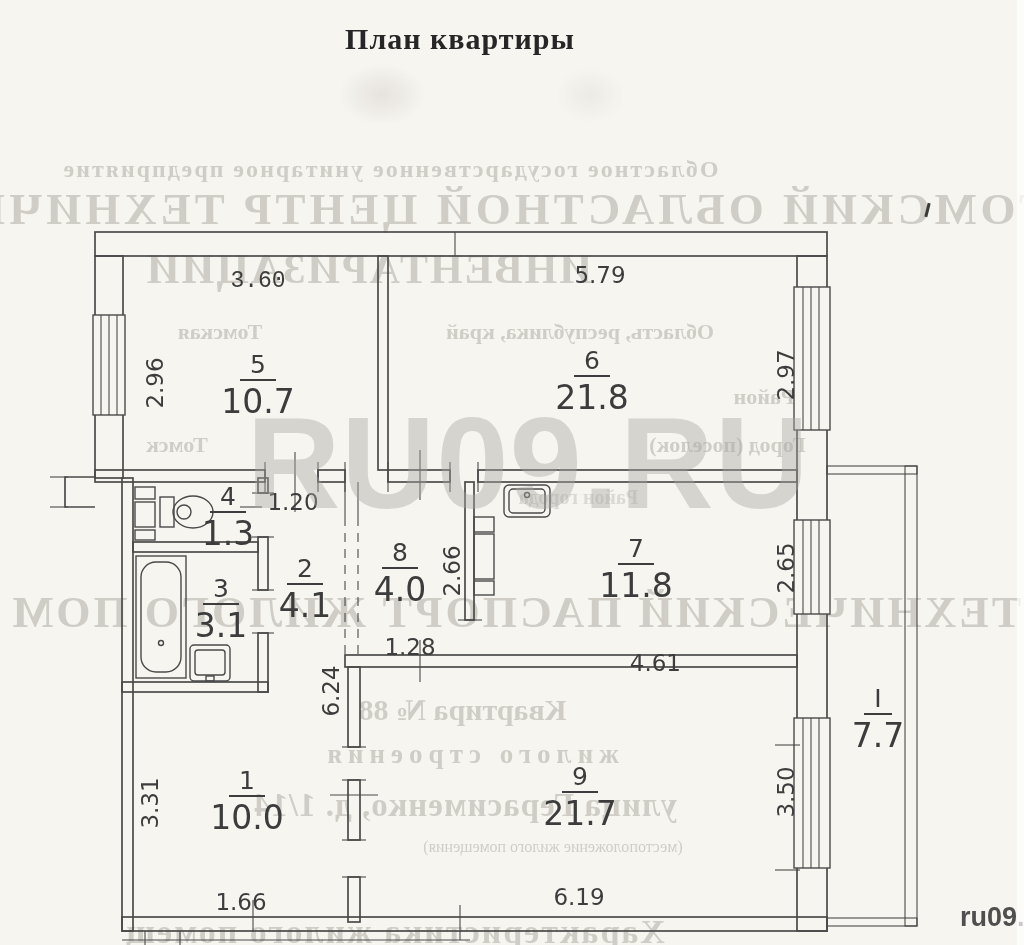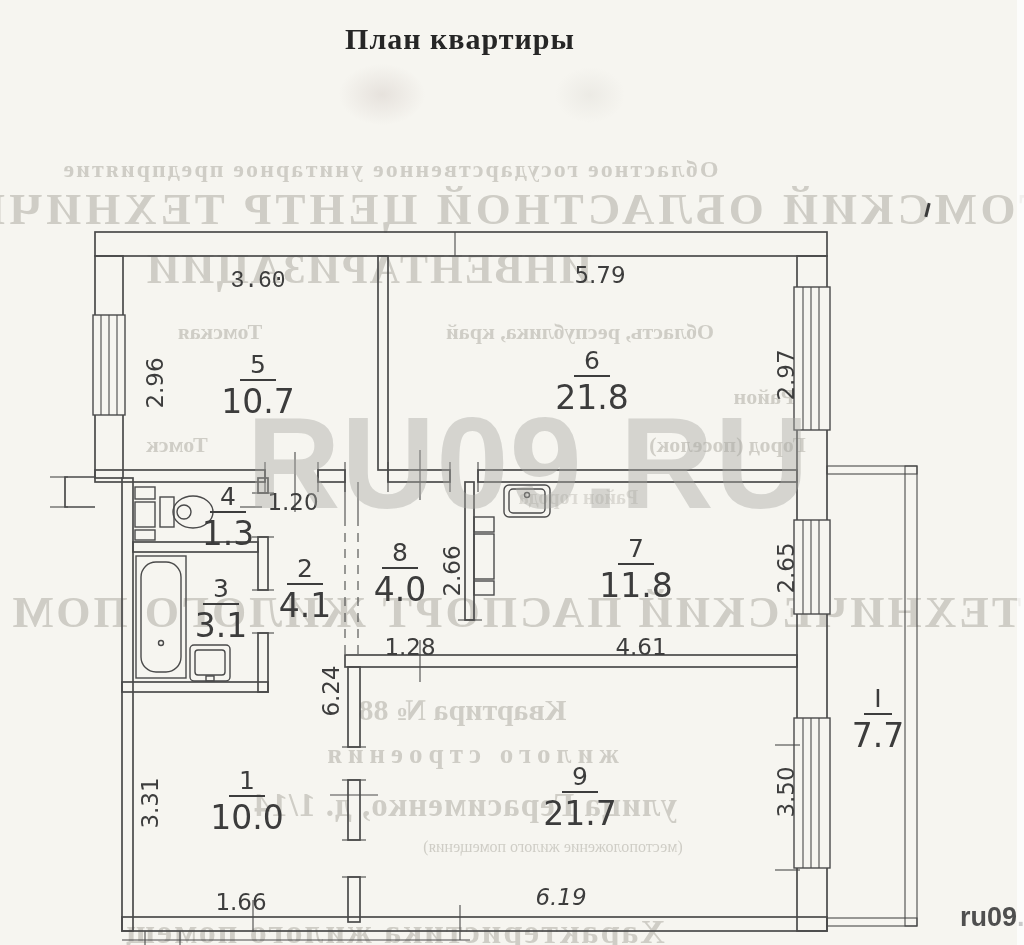--- a/index.html
+++ b/index.html
@@ -230,26 +230,26 @@
 <div class="layer txt">
   <div class="page-title">План квартиры</div>
 
   <div class="dim" style="left:218px;top:268px;font-family:Liberation Mono, monospace;">3.60</div>
   <div class="dim v" style="left:115px;top:370px;">2.96</div>
   <div class="dim" style="left:560px;top:262px;">5.79</div>
   <div class="dim v" style="left:746px;top:362px;">2.97</div>
   <div class="dim" style="left:253px;top:489px;">1.20</div>
   <div class="dim v" style="left:412px;top:558px;">2.66</div>
   <div class="dim" style="left:370px;top:634px;">1.28</div>
-  <div class="dim" style="left:601px;top:634px;">4.61</div>
+  <div class="dim" style="left:601px;top:650px;text-align:right;">4.61</div>
   <div class="dim v" style="left:746px;top:555px;">2.65</div>
   <div class="dim v" style="left:291px;top:678px;">6.24</div>
   <div class="dim v" style="left:110px;top:790px;">3.31</div>
   <div class="dim" style="left:201px;top:889px;">1.66</div>
-  <div class="dim" style="left:521px;top:884px;font-style:italic;">6.19</div>
+  <div class="dim" style="left:539px;top:884px;">6.19</div>
   <div class="dim v" style="left:746px;top:779px;">3.50</div>
 
   <div class="room-label" style="left:208px;top:352px;width:100px;">
     <div class="num">5</div>
     <div class="area">10.7</div>
   </div>
   <div class="room-label" style="left:542px;top:348px;width:100px;">
     <div class="num">6</div>
     <div class="area">21.8</div>
   </div>

